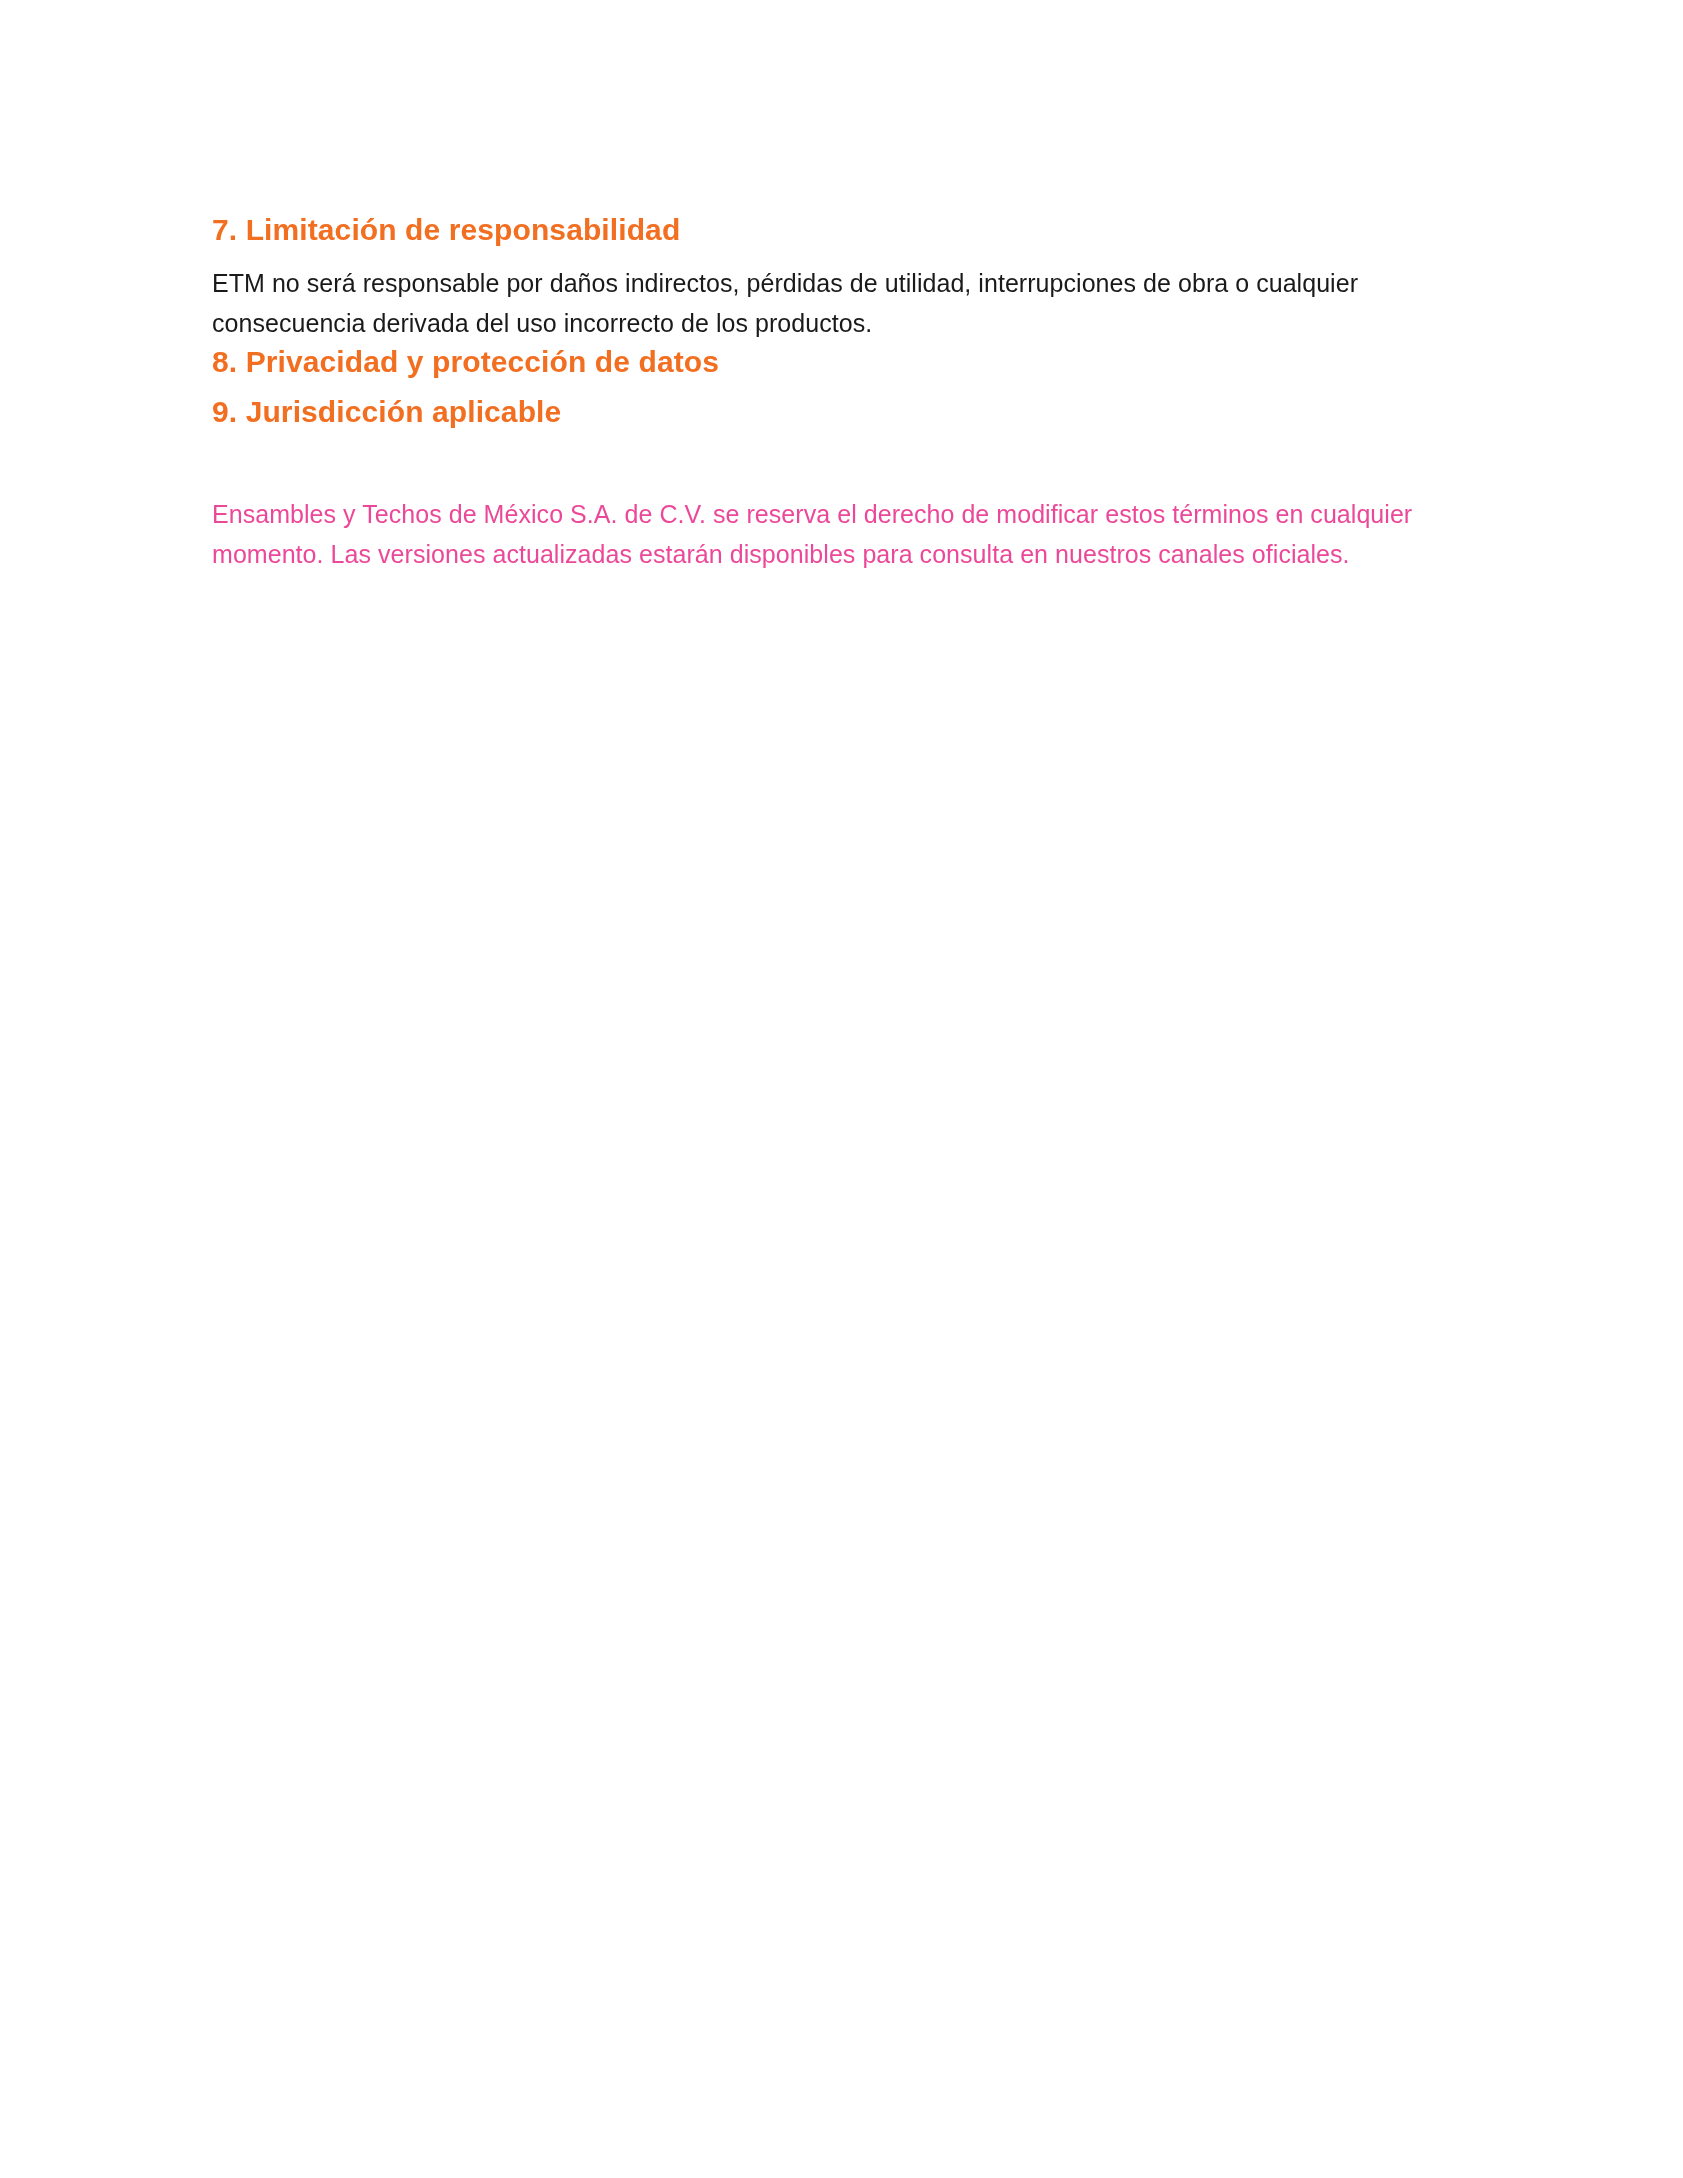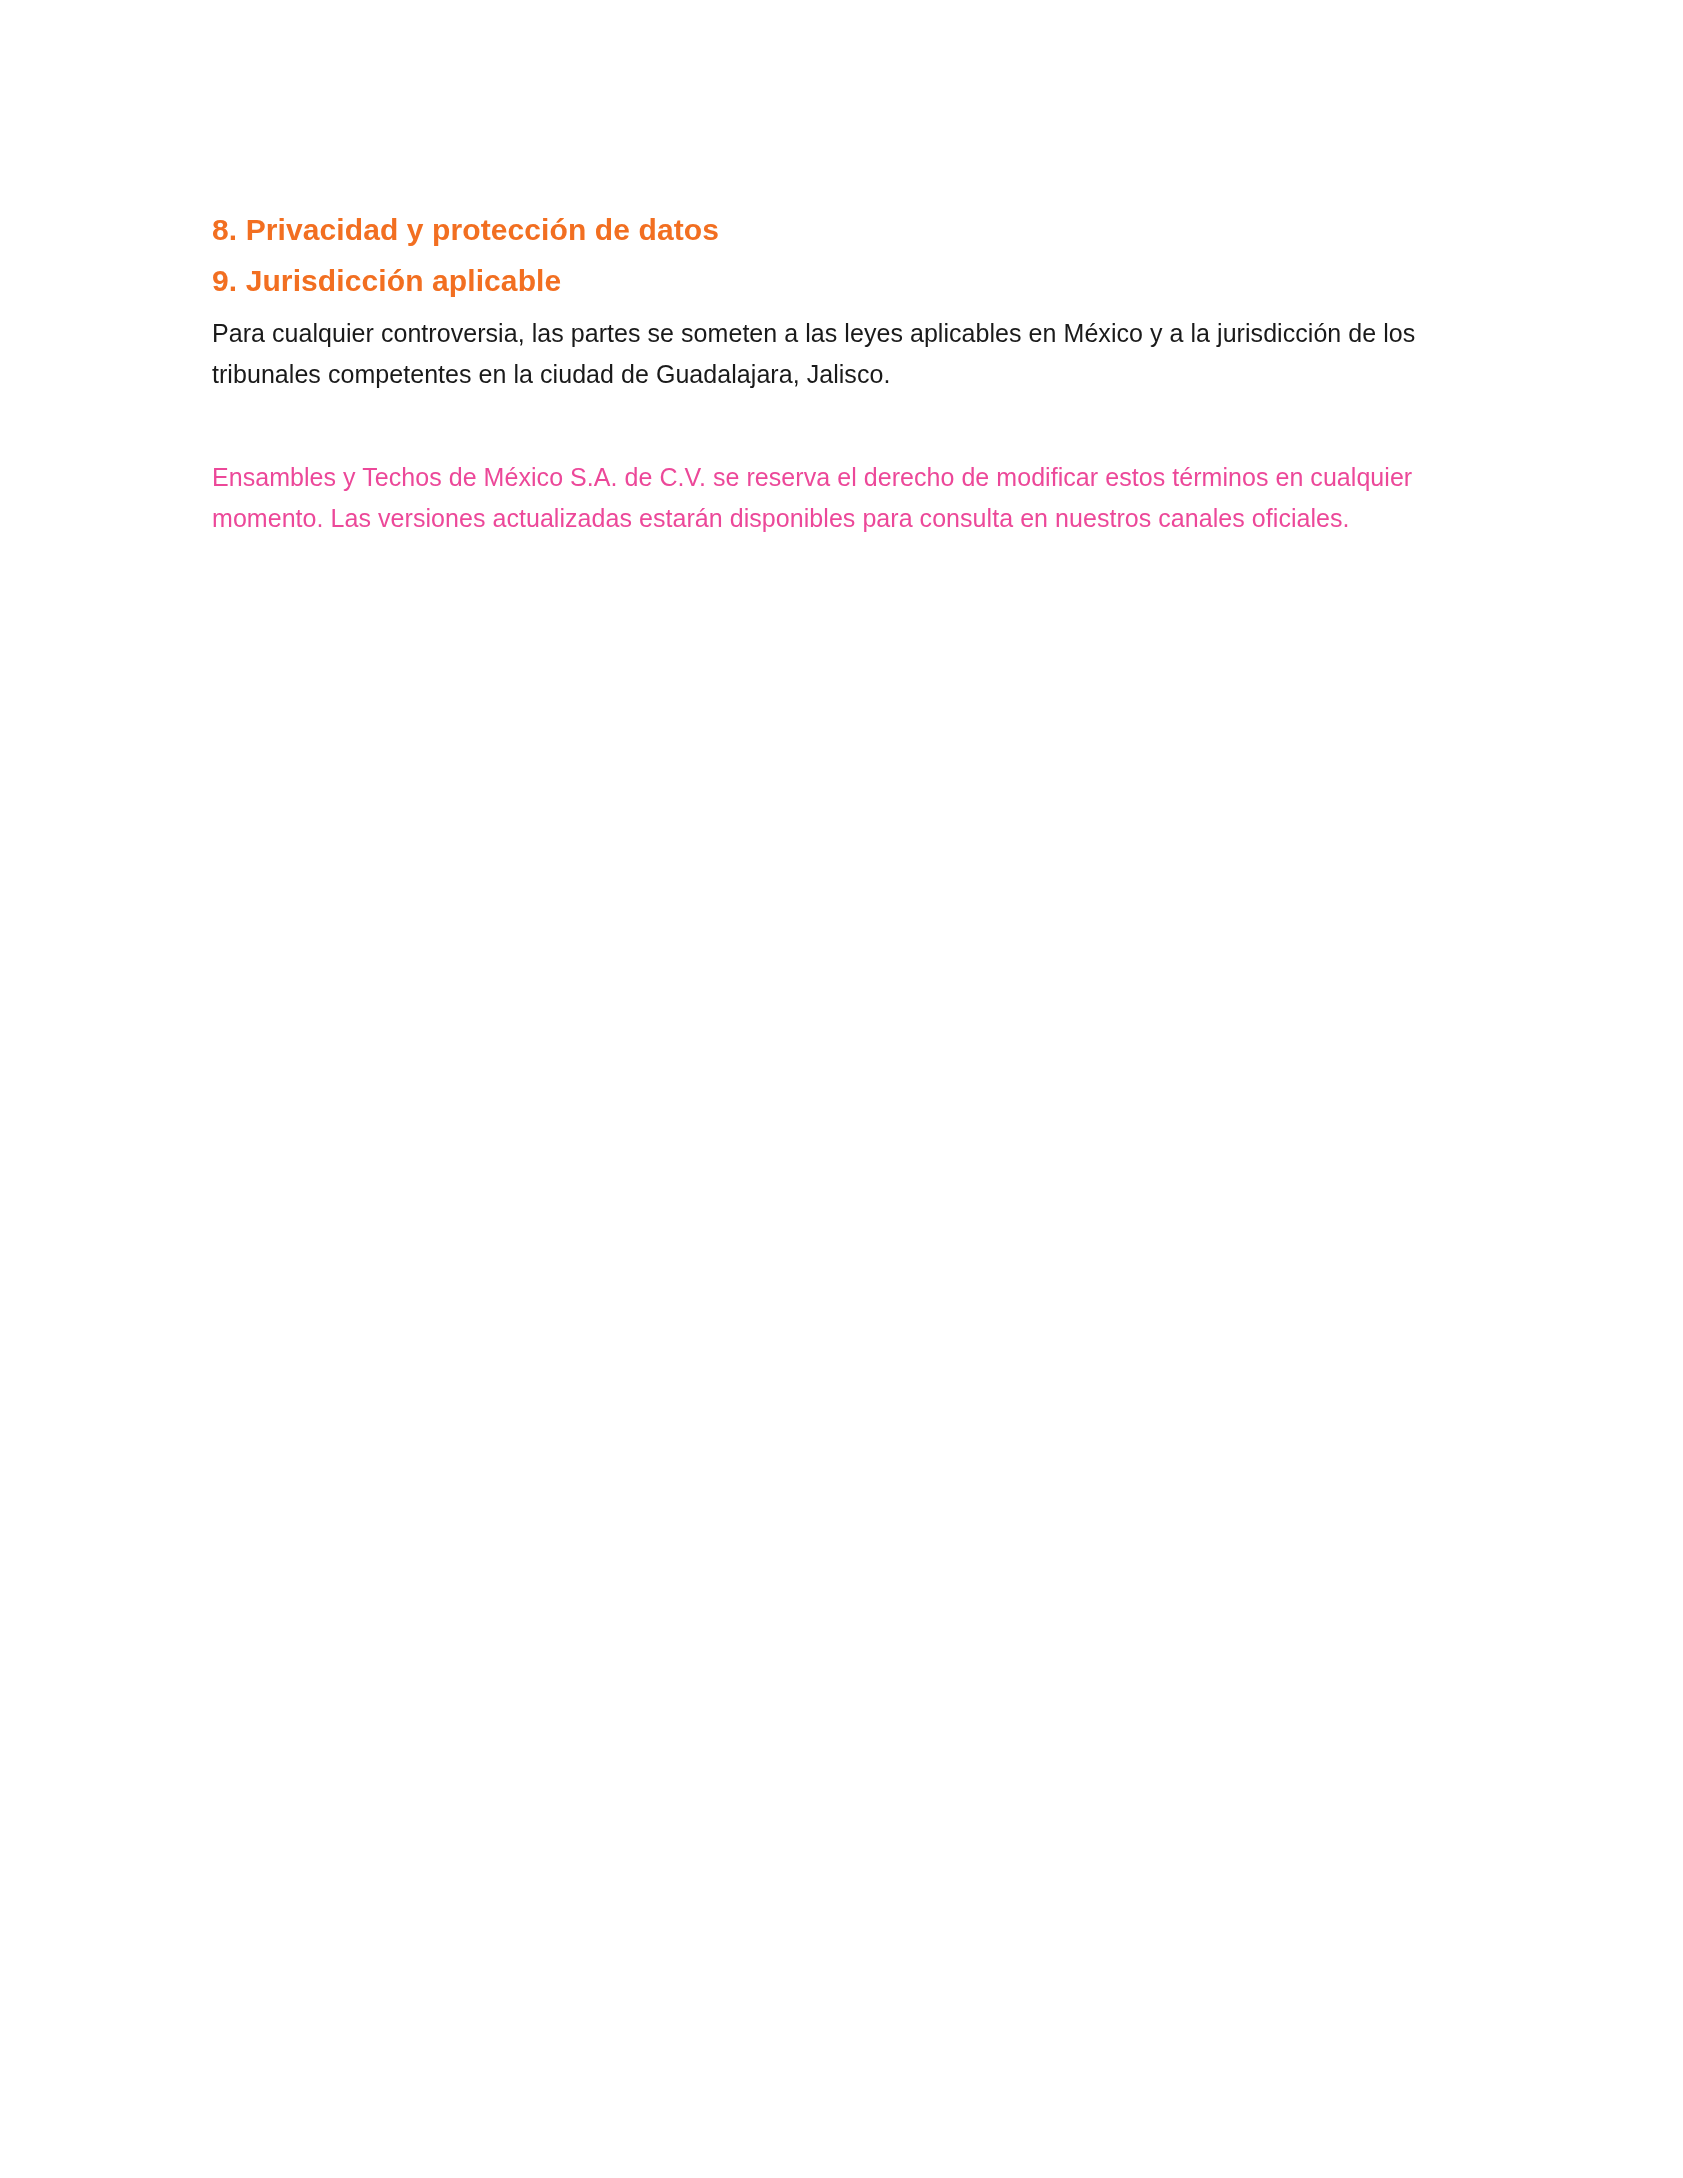--- a/index.html
+++ b/index.html
@@ -72,28 +72,31 @@
     letter-spacing: 0.05px;
   }
 </style>
 </head>
 <body>
 
 <div class="page">
 
   <div class="doc-body">
 
+    <section class="section">
+      <h2 class="section-heading">7. Limitación de responsabilidad</h2>
+      <p class="section-paragraph">ETM no será responsable por daños indirectos, pérdidas de utilidad, interrupciones de obra o cualquier consecuencia derivada del uso incorrecto de los productos.</p>
+    </section>
 
     <section class="section">
       <h2 class="section-heading">8. Privacidad y protección de datos</h2>
     </section>
 
     <section class="section">
       <h2 class="section-heading">9. Jurisdicción aplicable</h2>
-      <p class="section-paragraph">Para cualquier controversia, las partes se someten a las leyes aplicables en México y a la jurisdicción de los tribunales competentes en la ciudad de Guadalajara, Jalisco.</p>
     </section>
 
     <div class="closing-block">
       <p class="closing-paragraph">Ensambles y Techos de México S.A. de C.V. se reserva el derecho de modificar estos términos en cualquier momento. Las versiones actualizadas estarán disponibles para consulta en nuestros canales oficiales.</p>
     </div>
 
   </div>
 
 </div>
 

